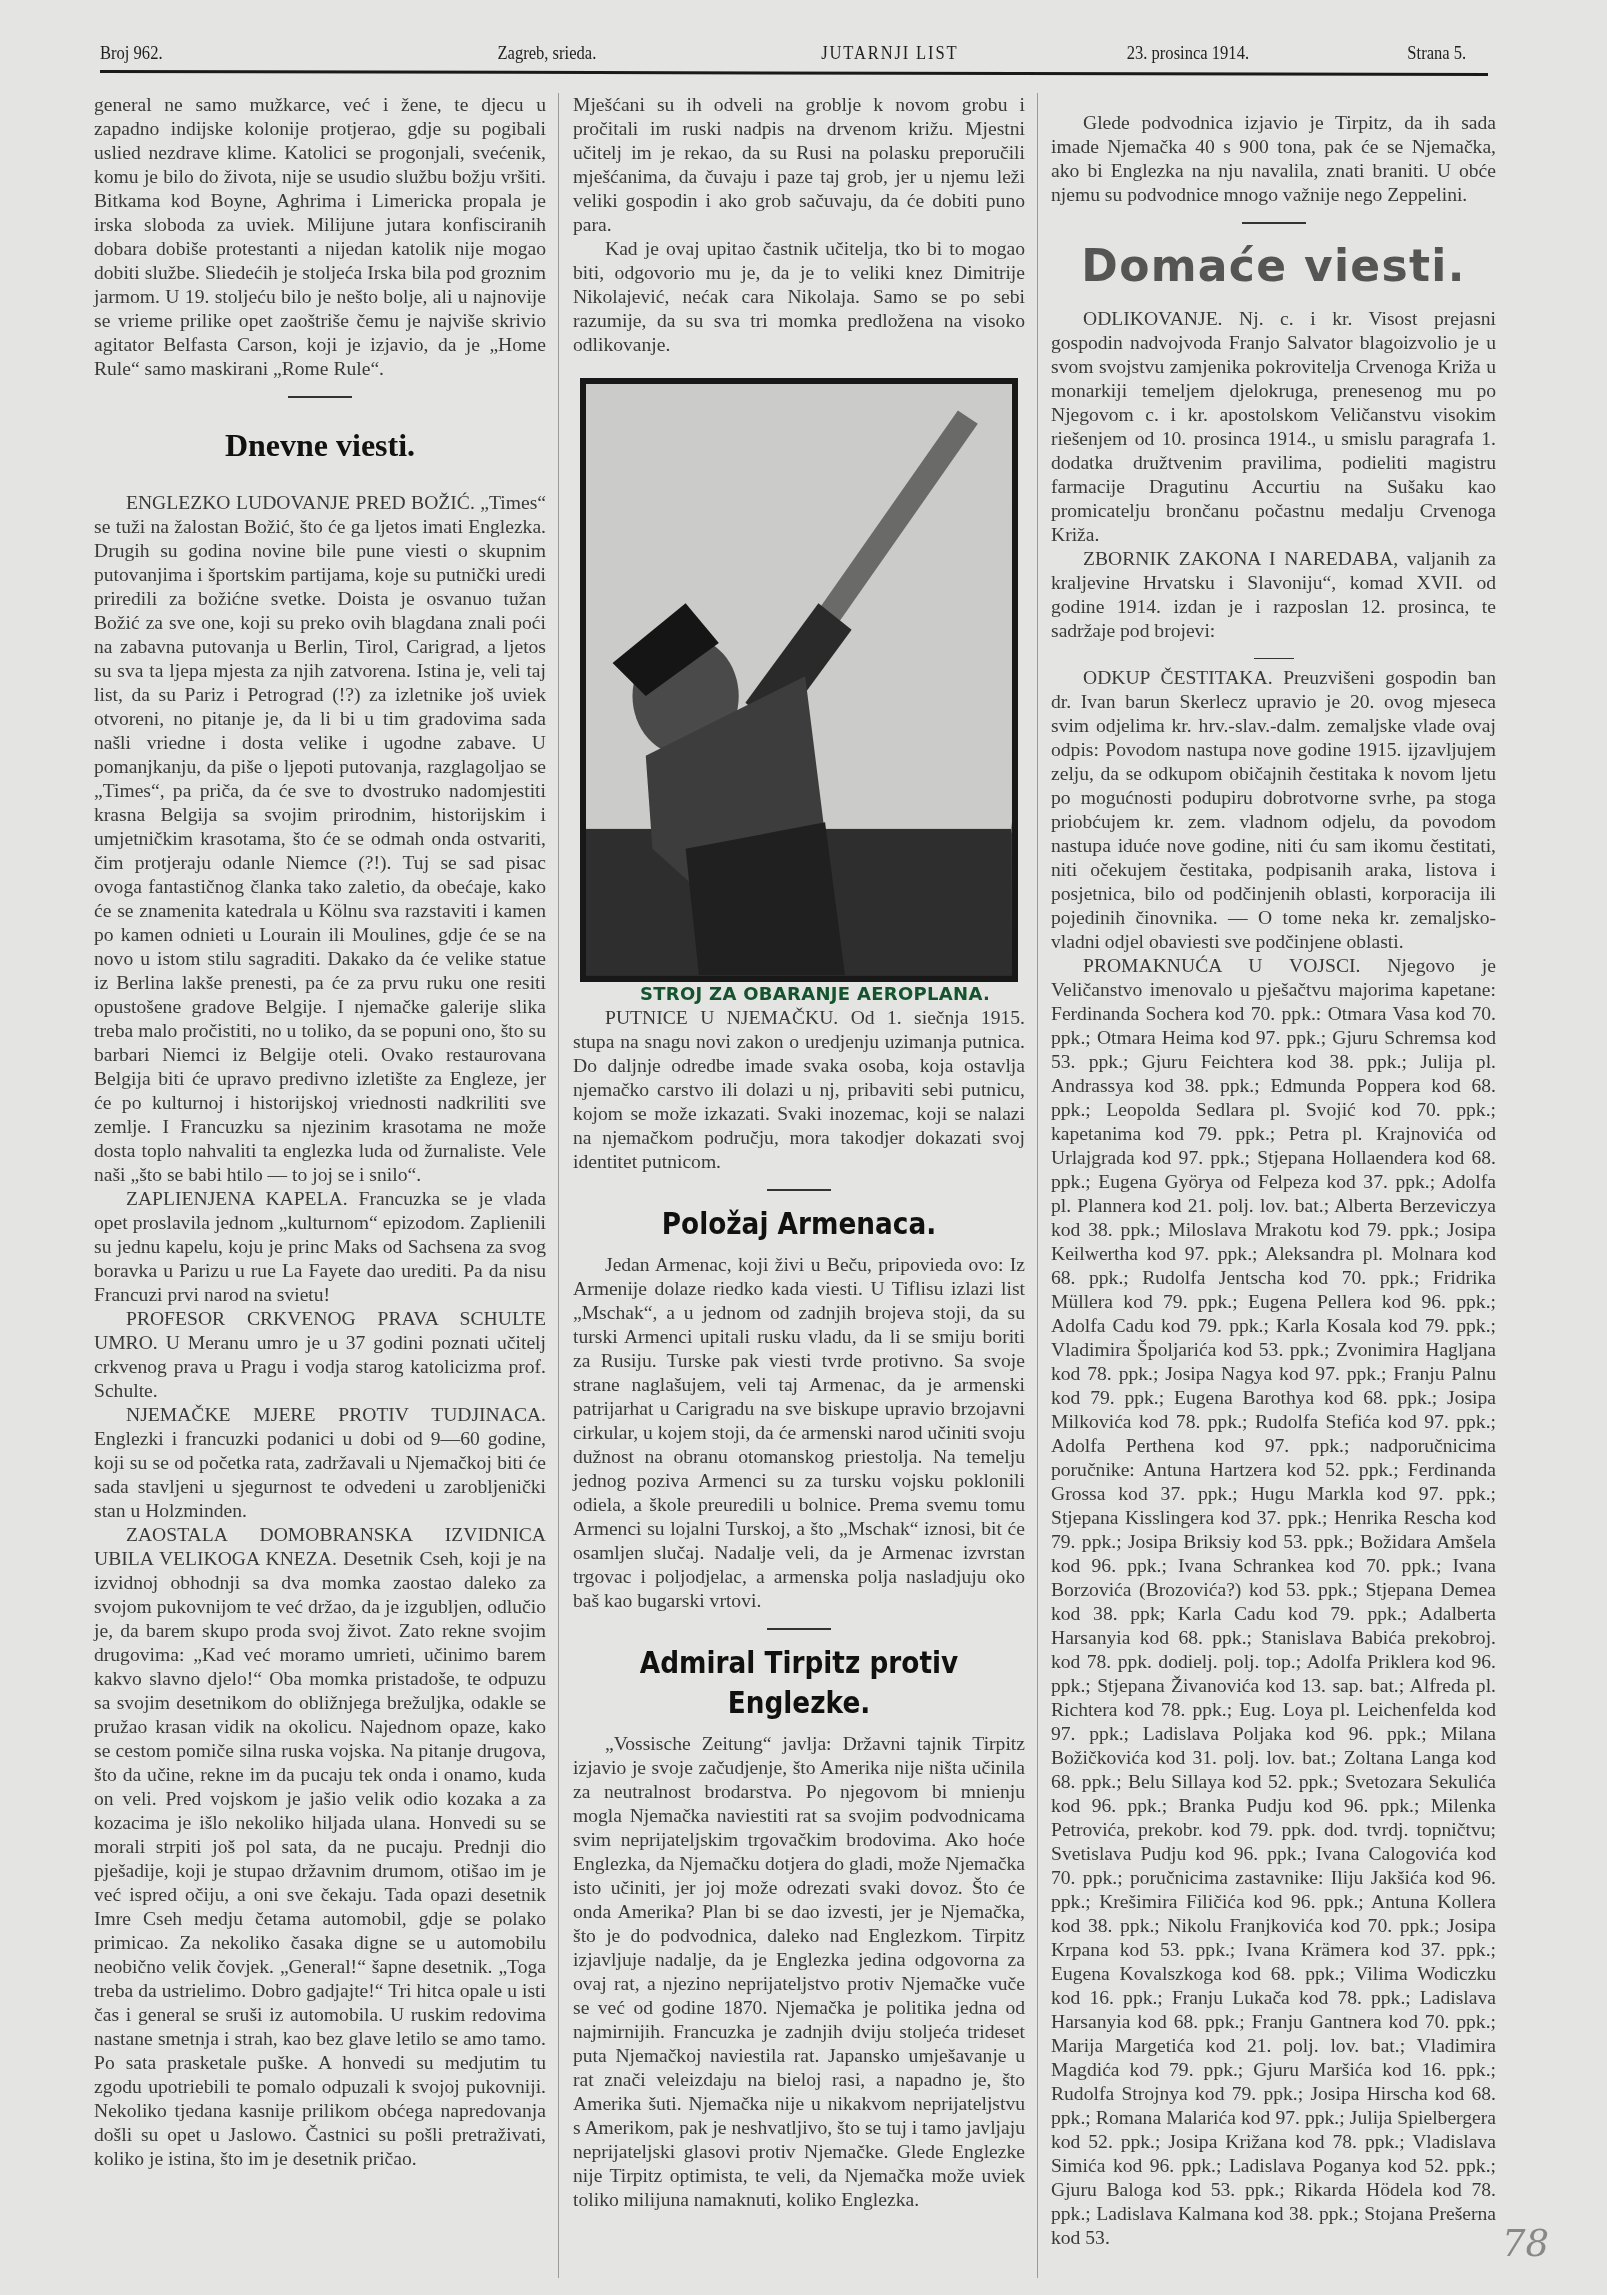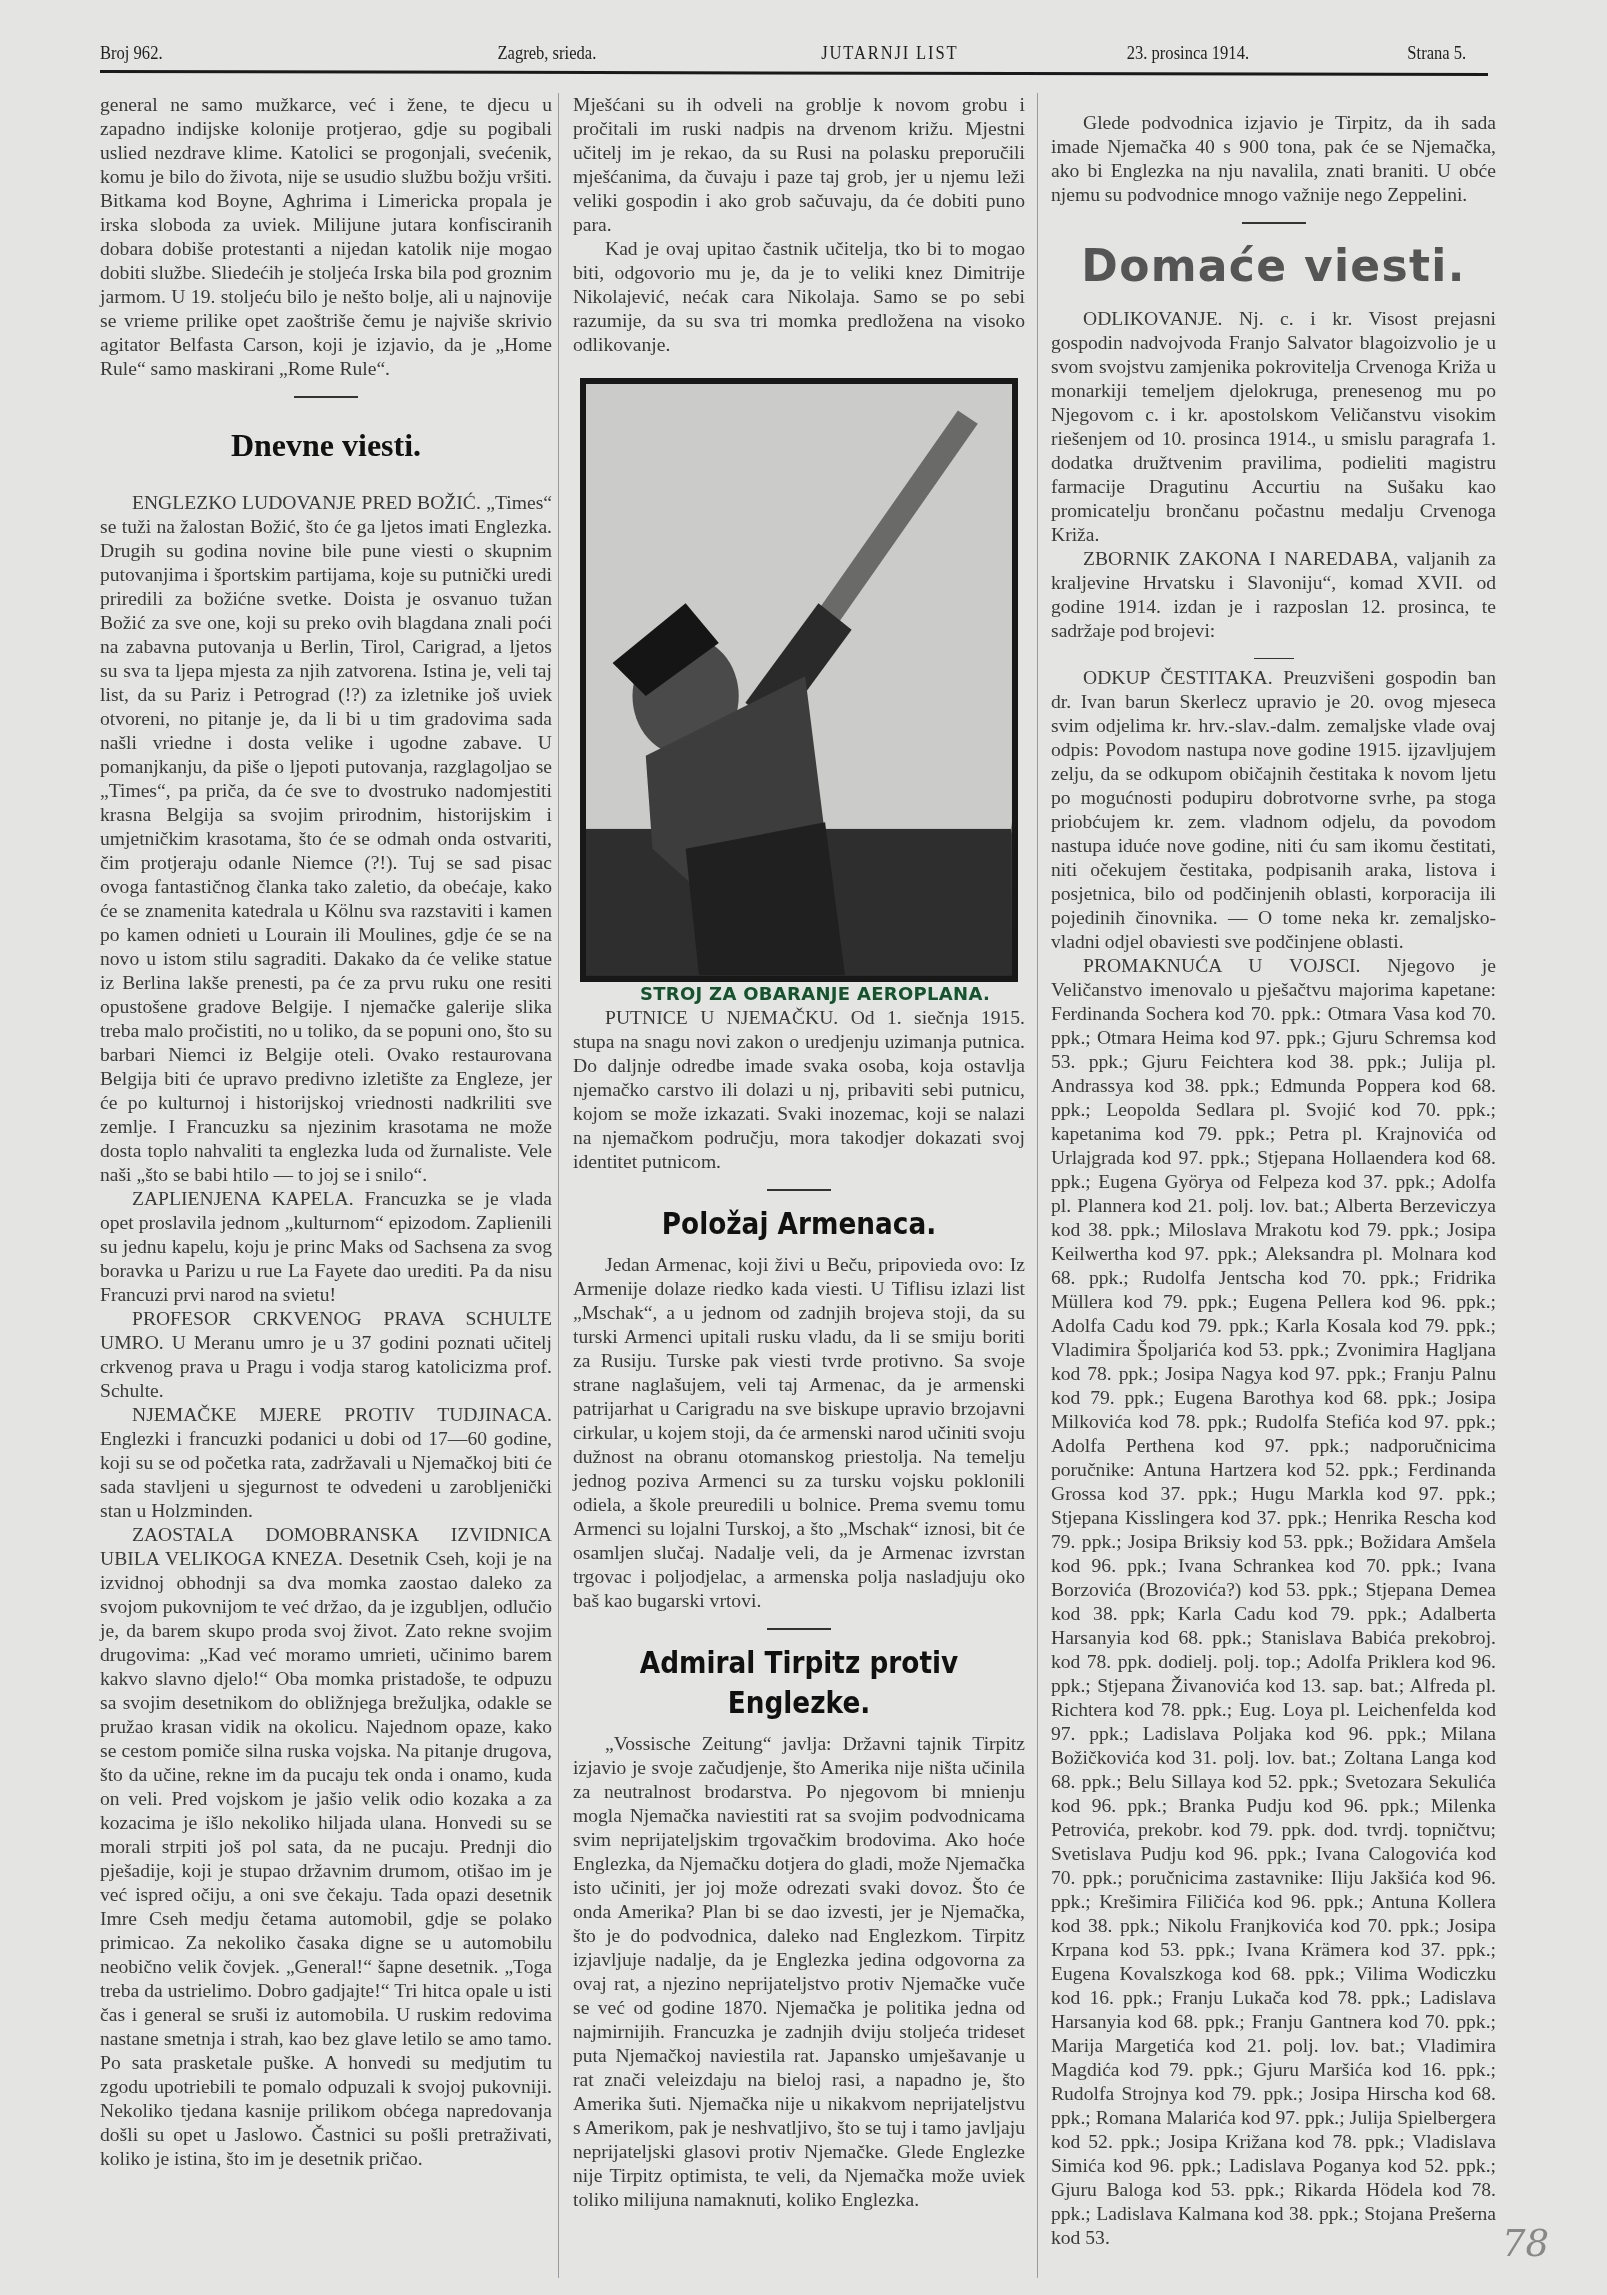--- a/index.html
+++ b/index.html
@@ -20,21 +20,21 @@
     position: absolute; left: 100px; top: 70px; width: 1388px; height: 3.3px;
     background: #1a1a1a; transform: rotate(0.12deg); transform-origin: left;
   }
   .col {
     position: absolute; top: 93px;
     font-size: 19.6px; line-height: 24px;
     text-align: justify; hyphens: manual;
   }
   .col p { margin: 0; text-indent: 32px; }
   .col p.noindent { text-indent: 0; }
-  .col1 { left: 100px; width: 452px; }
+  .col1 { left: 94px; width: 452px; }
   .col2 { left: 573px; width: 452px; }
   .col3 { left: 1051px; width: 445px; margin-top: 18px; }
   .vrule { position: absolute; top: 93px; width: 1.3px; background: #9a9a9a; }
   .sec-title {
     text-align: center; font-family: "DejaVu Sans", sans-serif; font-weight: bold;
     color: #111; margin: 0; text-indent: 0;
   }
   .sec-title.big { font-family: "Liberation Serif", serif; font-size: 32px; line-height: 60px; margin: 17.3px 0 16px; text-align: center; }
   .sec-title.mid { font-size: 31px; line-height: 40px; margin: 12px 0 10.6px; transform: scaleX(0.85); }
   .sec-title.domace { font-family: "DejaVu Sans", sans-serif; font-weight: bold; font-size: 44px; line-height: 56px; color: #555; margin: 14.6px 0 13.3px; letter-spacing: 1.3px; }
@@ -69,21 +69,21 @@
 <div class="vrule" style="left:558px; height:2185px;"></div>
 <div class="vrule" style="left:1037px; height:2185px;"></div>
 
 <div class="col col1">
   <p class="noindent">general ne samo mužkarce, već i žene, te djecu u zapadno indijske kolonije protjerao, gdje su pogibali uslied nezdrave klime. Katolici se progonjali, svećenik, komu je bilo do života, nije se usudio službu božju vršiti. Bitkama kod Boyne, Aghrima i Limericka propala je irska sloboda za uviek. Milijune jutara konfisciranih dobara dobiše protestanti a nijedan katolik nije mogao dobiti službe. Sliedećih je stoljeća Irska bila pod groznim jarmom. U 19. stoljeću bilo je nešto bolje, ali u najnovije se vrieme prilike opet zaoštriše čemu je najviše skrivio agitator Belfasta Carson, koji je izjavio, da je „Home Rule“ samo maskirani „Rome Rule“.</p>
   <div class="short-rule"></div>
   <h2 class="sec-title big">Dnevne viesti.</h2>
   <p>ENGLEZKO LUDOVANJE PRED BOŽIĆ. „Times“ se tuži na žalostan Božić, što će ga ljetos imati Englezka. Drugih su godina novine bile pune viesti o skupnim putovanjima i športskim partijama, koje su putnički uredi priredili za božićne svetke. Doista je osvanuo tužan Božić za sve one, koji su preko ovih blagdana znali poći na zabavna putovanja u Berlin, Tirol, Carigrad, a ljetos su sva ta ljepa mjesta za njih zatvorena. Istina je, veli taj list, da su Pariz i Petrograd (!?) za izletnike još uviek otvoreni, no pitanje je, da li bi u tim gradovima sada našli vriedne i dosta velike i ugodne zabave. U pomanjkanju, da piše o ljepoti putovanja, razglagoljao se „Times“, pa priča, da će sve to dvostruko nadomjestiti krasna Belgija sa svojim prirodnim, historijskim i umjetničkim krasotama, što će se odmah onda ostvariti, čim protjeraju odanle Niemce (?!). Tuj se sad pisac ovoga fantastičnog članka tako zaletio, da obećaje, kako će se znamenita katedrala u Kölnu sva razstaviti i kamen po kamen odnieti u Lourain ili Moulines, gdje će se na novo u istom stilu sagraditi. Dakako da će velike statue iz Berlina lakše prenesti, pa će za prvu ruku one resiti opustošene gradove Belgije. I njemačke galerije slika treba malo pročistiti, no u toliko, da se popuni ono, što su barbari Niemci iz Belgije oteli. Ovako restaurovana Belgija biti će upravo predivno izletište za Engleze, jer će po kulturnoj i historijskoj vriednosti nadkriliti sve zemlje. I Francuzku sa njezinim krasotama ne može dosta toplo nahvaliti ta englezka luda od žurnaliste. Vele naši „što se babi htilo — to joj se i snilo“.</p>
   <p>ZAPLIENJENA KAPELA. Francuzka se je vlada opet proslavila jednom „kulturnom“ epizodom. Zaplienili su jednu kapelu, koju je princ Maks od Sachsena za svog boravka u Parizu u rue La Fayete dao urediti. Pa da nisu Francuzi prvi narod na svietu!</p>
   <p>PROFESOR CRKVENOG PRAVA SCHULTE UMRO. U Meranu umro je u 37 godini poznati učitelj crkvenog prava u Pragu i vodja starog katolicizma prof. Schulte.</p>
-  <p>NJEMAČKE MJERE PROTIV TUDJINACA. Englezki i francuzki podanici u dobi od 17—60 godine, koji su se od početka rata, zadržavali u Njemačkoj biti će sada stavljeni u sjegurnost te odvedeni u zarobljenički stan u Holzminden.</p>
+  <p>NJEMAČKE MJERE PROTIV TUDJINACA. Englezki i francuzki podanici u dobi od 9—60 godine, koji su se od početka rata, zadržavali u Njemačkoj biti će sada stavljeni u sjegurnost te odvedeni u zarobljenički stan u Holzminden.</p>
   <p>ZAOSTALA DOMOBRANSKA IZVIDNICA UBILA VELIKOGA KNEZA. Desetnik Cseh, koji je na izvidnoj obhodnji sa dva momka zaostao daleko za svojom pukovnijom te već držao, da je izgubljen, odlučio je, da barem skupo proda svoj život. Zato rekne svojim drugovima: „Kad već moramo umrieti, učinimo barem kakvo slavno djelo!“ Oba momka pristadoše, te odpuzu sa svojim desetnikom do obližnjega brežuljka, odakle se pružao krasan vidik na okolicu. Najednom opaze, kako se cestom pomiče silna ruska vojska. Na pitanje drugova, što da učine, rekne im da pucaju tek onda i onamo, kuda on veli. Pred vojskom je jašio velik odio kozaka a za kozacima je išlo nekoliko hiljada ulana. Honvedi su se morali strpiti još pol sata, da ne pucaju. Prednji dio pješadije, koji je stupao državnim drumom, otišao im je već ispred očiju, a oni sve čekaju. Tada opazi desetnik Imre Cseh medju četama automobil, gdje se polako primicao. Za nekoliko časaka digne se u automobilu neobično velik čovjek. „General!“ šapne desetnik. „Toga treba da ustrielimo. Dobro gadjajte!“ Tri hitca opale u isti čas i general se sruši iz automobila. U ruskim redovima nastane smetnja i strah, kao bez glave letilo se amo tamo. Po sata prasketale puške. A honvedi su medjutim tu zgodu upotriebili te pomalo odpuzali k svojoj pukovniji. Nekoliko tjedana kasnije prilikom obćega napredovanja došli su opet u Jaslowo. Častnici su pošli pretraživati, koliko je istina, što im je desetnik pričao.</p>
 </div>
 
 <div class="col col2">
   <p class="noindent">Mješćani su ih odveli na groblje k novom grobu i pročitali im ruski nadpis na drvenom križu. Mjestni učitelj im je rekao, da su Rusi na polasku preporučili mješćanima, da čuvaju i paze taj grob, jer u njemu leži veliki gospodin i ako grob sačuvaju, da će dobiti puno para.</p>
   <p>Kad je ovaj upitao častnik učitelja, tko bi to mogao biti, odgovorio mu je, da je to veliki knez Dimitrije Nikolajević, nećak cara Nikolaja. Samo se po sebi razumije, da su sva tri momka predložena na visoko odlikovanje.</p>
   <div class="photo">
     <svg width="425" height="591" viewBox="0 0 640 890">
       <rect x="0" y="0" width="640" height="680" fill="#cbcbc9"></rect>
       <rect x="0" y="670" width="640" height="220" fill="#2e2e2e"></rect>

